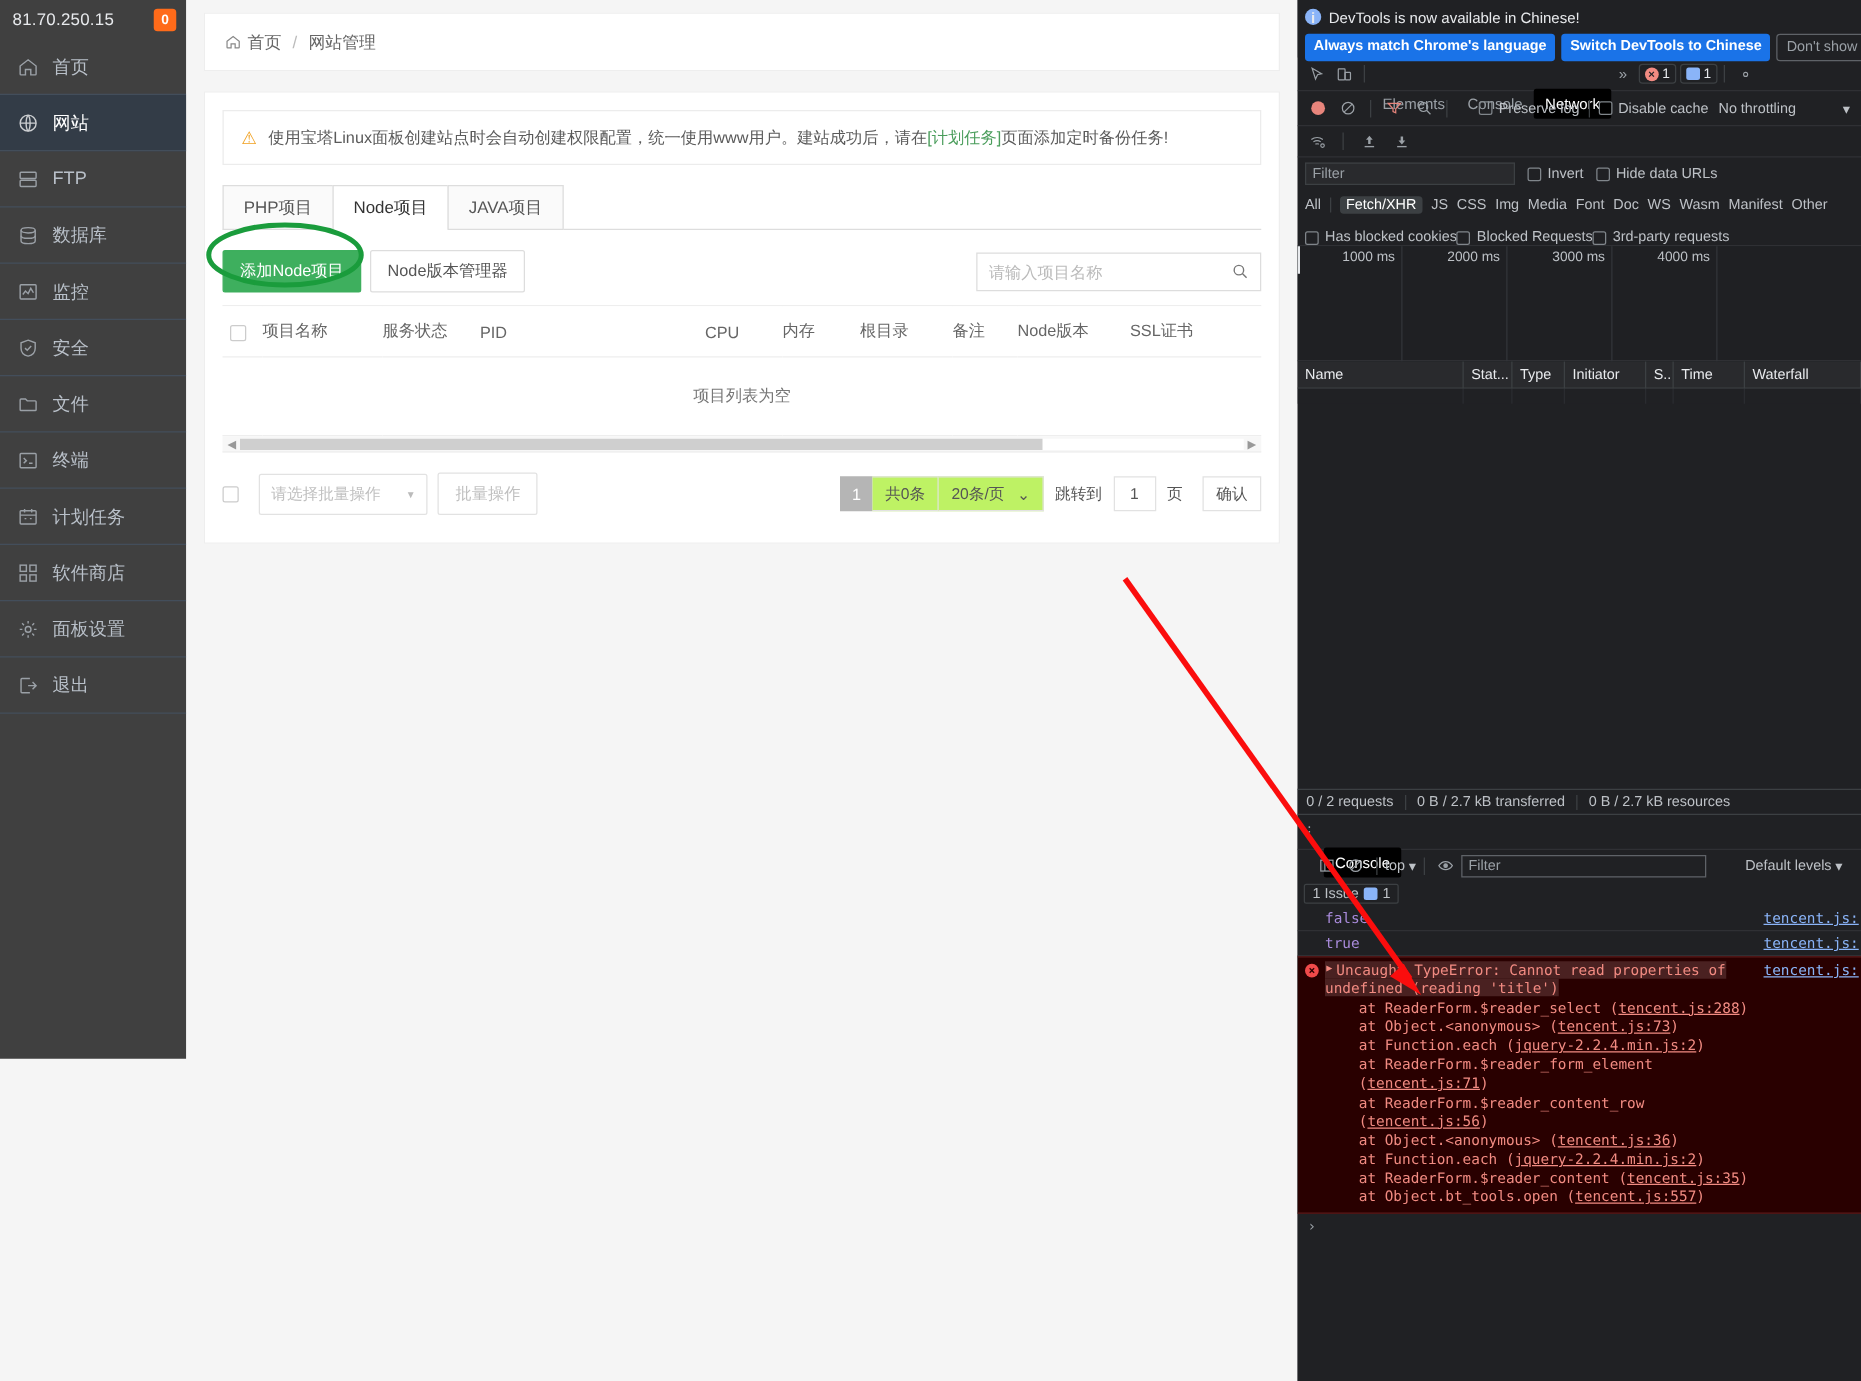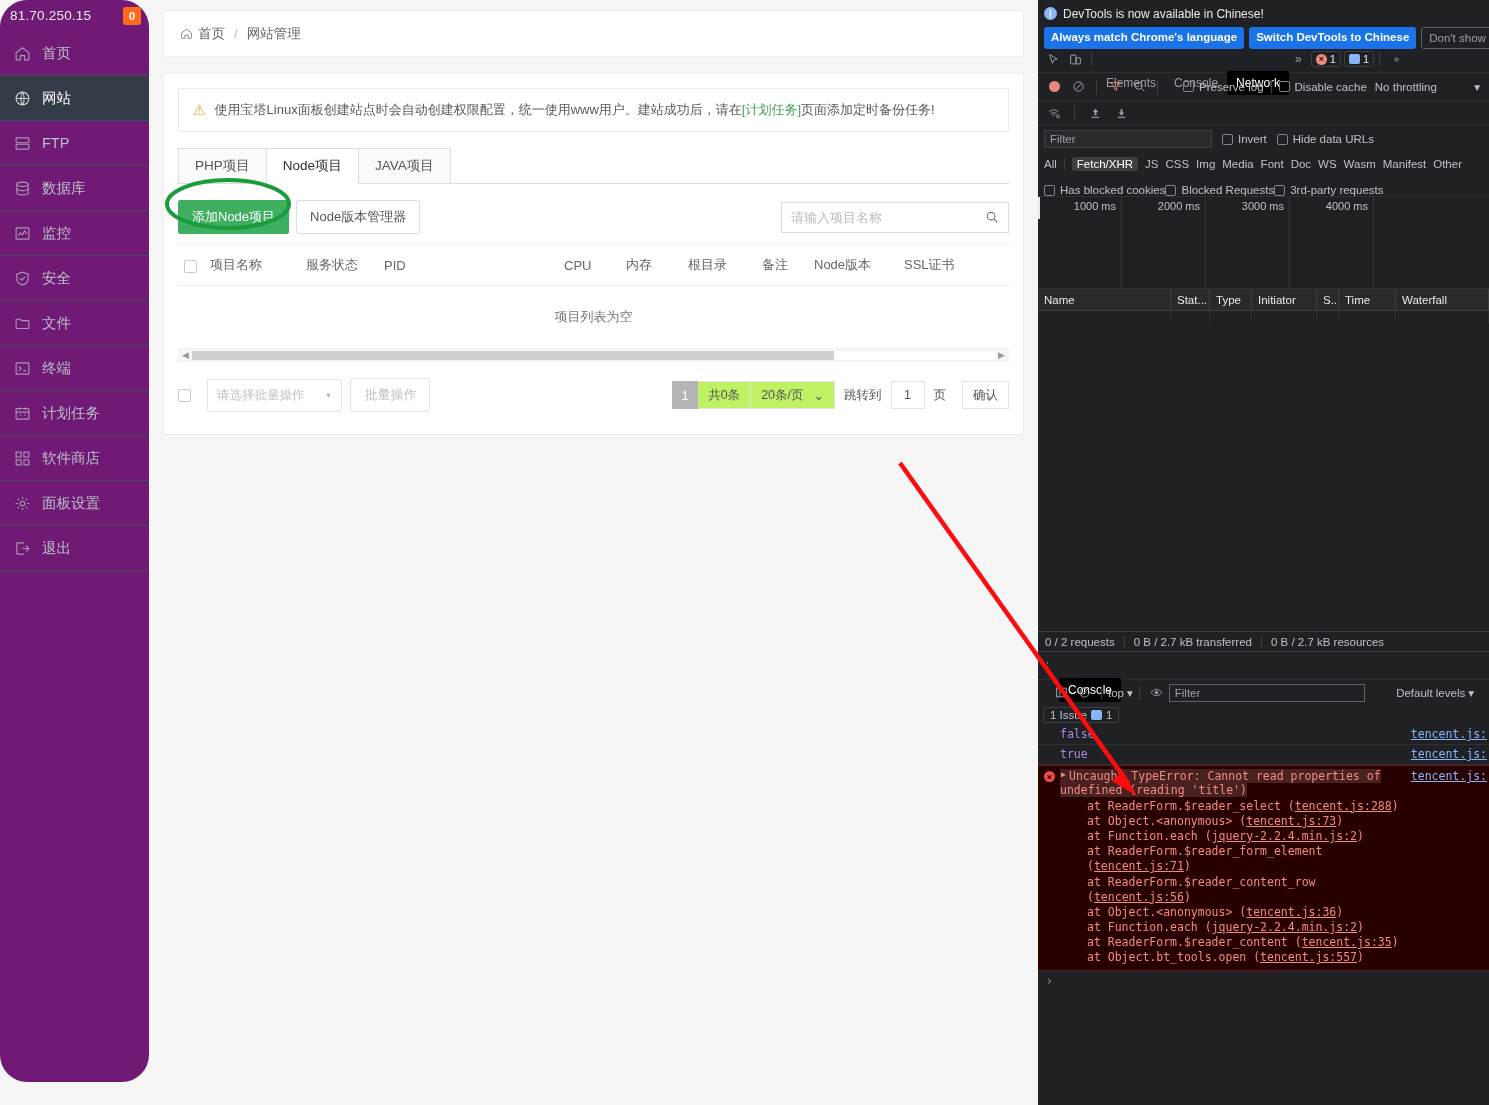--- a/index.html
+++ b/index.html
@@ -5,23 +5,22 @@
   * { box-sizing: border-box; margin: 0; padding: 0; }
   html, body {
     width: 1489px; height: 1105px;
     font-family: "Liberation Sans", "DejaVu Sans", sans-serif;
     overflow: hidden; background: #f5f5f5;
   }
   #root { position: relative; width: 1489px; height: 1105px; }
 
   
   #sidebar {
-    position: absolute; left: 0; top: 0; width: 149px; height: 1082px;
-    background: #701a75;
-    border-radius: 27px;
+    position: absolute; left: 0; top: 0; width: 149px; height: 847px;
+    background: #404040;
   }
   #sidebar-head {
     height: 31px; display: flex; align-items: center;
     padding-left: 10px; color: #fff; font-size: 14px; gap: 6px;
   }
   #sidebar-head .ip { color: #e8eaed; font-size: 13.5px; letter-spacing: .2px; }
   .badge-count {
     margin-left: auto; margin-right: 8px;
     background: #ff6b1a; color: #fff; border-radius: 3px;
     min-width: 18px; height: 18px; font-size: 11px;

